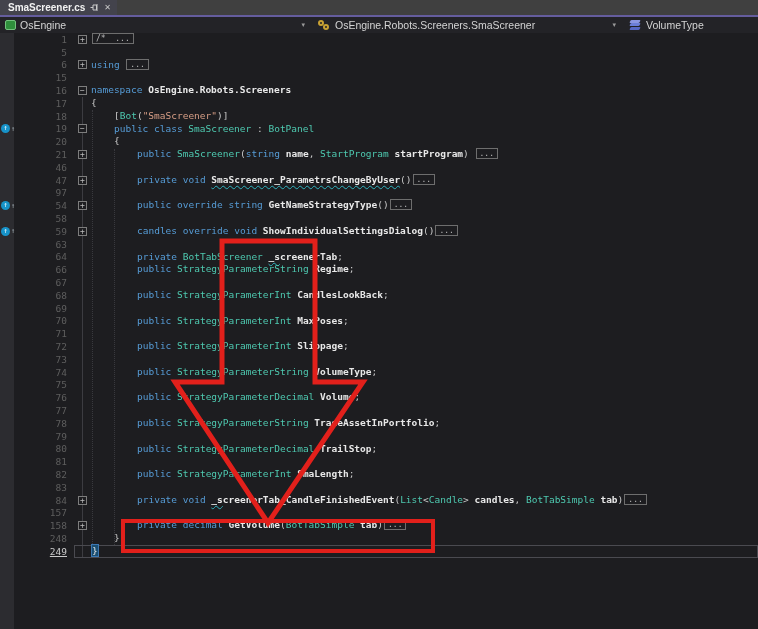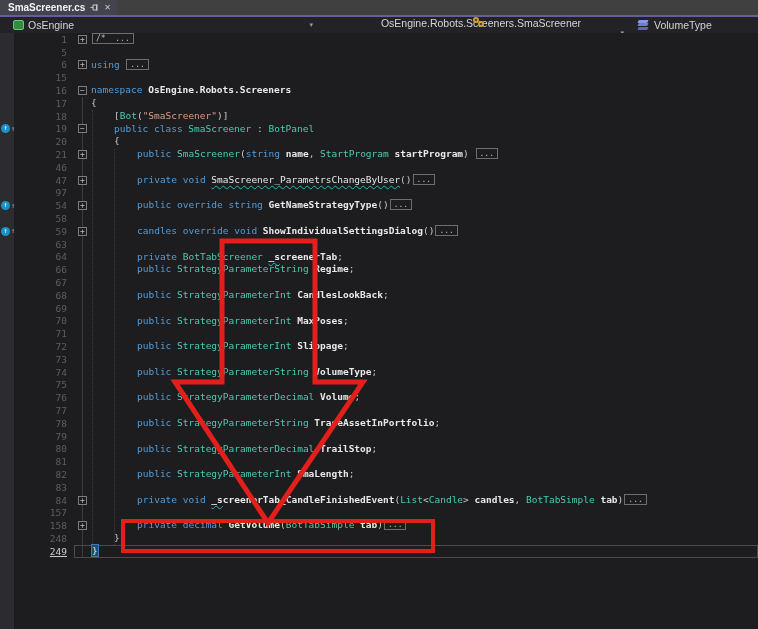--- a/index.html
+++ b/index.html
@@ -10,21 +10,21 @@
   .tabbar{height:15px;background:#404040;display:flex;align-items:stretch;}
   .doc-tab{display:inline-flex;align-items:center;gap:5px;background:#43434C;
            padding:0 6px 0 8px;color:#F2F2F2;font-size:10px;font-weight:bold;cursor:default;}
   .doc-tab .tabicon{display:inline-flex;align-items:center;color:#C9C9C9;}
   .doc-tab .close{font-size:8px;color:#C9C9C9;font-weight:normal;}
 
   .accent-line{height:2px;background:var(--accent,#655D9E);}
 
   
   .navbar{height:16px;background:#232327;display:flex;align-items:center;
-          font-size:10.5px;color:#D4D4D4;border-bottom:1px solid #141416;padding-left:8px;}
+          font-size:10.5px;color:#D4D4D4;border-bottom:1px solid #141416;}
   .nav-sec{display:flex;align-items:center;height:100%;padding-left:5px;}
   .nav-sec .caret{margin-left:auto;margin-right:8px;color:#9A9A9A;font-size:7px;}
   .nav-label{margin-left:4px;white-space:nowrap;}
   .proj-icon{width:11px;height:10px;background:#2F8F3C;border:1px solid #74C27E;
              border-radius:2px;box-sizing:border-box;}
   .class-icon{position:relative;width:13px;height:11px;}
   .class-icon i{position:absolute;width:6px;height:6px;border:2px solid #C9A233;
                 border-radius:50%;box-sizing:border-box;}
   .class-icon i:nth-child(1){left:0;top:0;}
   .class-icon i:nth-child(2){left:5px;top:4px;}
@@ -49,21 +49,21 @@
   .content{flex:1;display:flex;align-items:center;height:100%;box-sizing:border-box;min-width:0;}
   .outline{width:17px;flex:none;display:flex;justify-content:center;align-items:center;}
   .foldbox{width:9px;height:9px;line-height:8px;text-align:center;font-size:8px;color:#BDBDBD;
            border:1px solid #7D7D7D;background:#1D1D20;box-sizing:border-box;cursor:pointer;}
   pre.codeline{margin:0;white-space:pre;font:inherit;line-height:12.8px;color:#C8C8C8;}
   .tok-kw{color:#569CD6;}
   .tok-ty{color:#4EC9B0;}
   .tok-id{color:#E8E8E8;font-weight:bold;}
   .tok-pn{color:#C8C8C8;}
   .tok-str{color:#D69D85;}
-  .tok-sq{color:#E8E8E8;font-weight:normal;text-decoration:underline wavy #2FB3BF 1px;text-underline-offset:2px;}
+  .tok-sq{color:#E8E8E8;font-weight:bold;text-decoration:underline wavy #2FB3BF 1px;text-underline-offset:2px;}
   .tok-sq2{color:#E8E8E8;font-weight:bold;text-decoration:underline wavy #2FB3BF 1px;text-underline-offset:2px;}
   .tok-box,.tok-cbox{display:inline-block;border:1px solid #6E6E6E;color:#BDBDBD;
            font-size:8px;line-height:9px;padding:0 3px;margin:0 1px;transform:translateY(-1px);font-weight:normal;}
   .tok-brh{color:#E8E8E8;background:#1B4F72;outline:1px solid #3C78B4;}
   .code-row.current .content{border:1px solid #4A4A50;}
   .code-row.current .lnum{color:#CACACA;text-decoration:underline;}
 
   .ref-circle{width:9px;height:9px;border-radius:50%;background:#1793C9;color:#fff;
               display:inline-flex;align-items:center;justify-content:center;font-size:7px;line-height:7px;flex:none;}
   .ref-arrow{color:#9FAAB0;font-size:7px;margin-left:1px;}
@@ -86,21 +86,21 @@
   </div>
 </div>
 <div class="accent-line"></div>
 
 <div class="navbar">
   <div class="nav-sec" style="width:308px;">
     <span class="proj-icon"></span>
     <span class="nav-label">OsEngine</span>
     <span class="caret">▾</span>
   </div>
-  <div class="nav-sec" style="width:306px;flex-direction:column;">
+  <div class="nav-sec" style="width:306px;">
     <span class="class-icon">
         <i></i>
         <i></i>
       </span>
     <span class="nav-label">OsEngine.Robots.Screeners.SmaScreener</span>
     <span class="caret">▾</span>
   </div>
   <div class="nav-sec" style="flex:1;">
     <span class="field-icon">
         <i></i>

